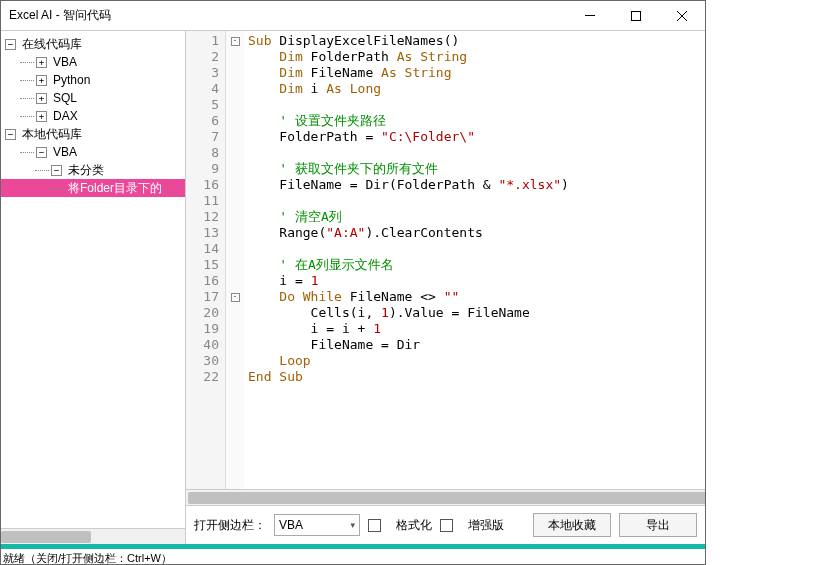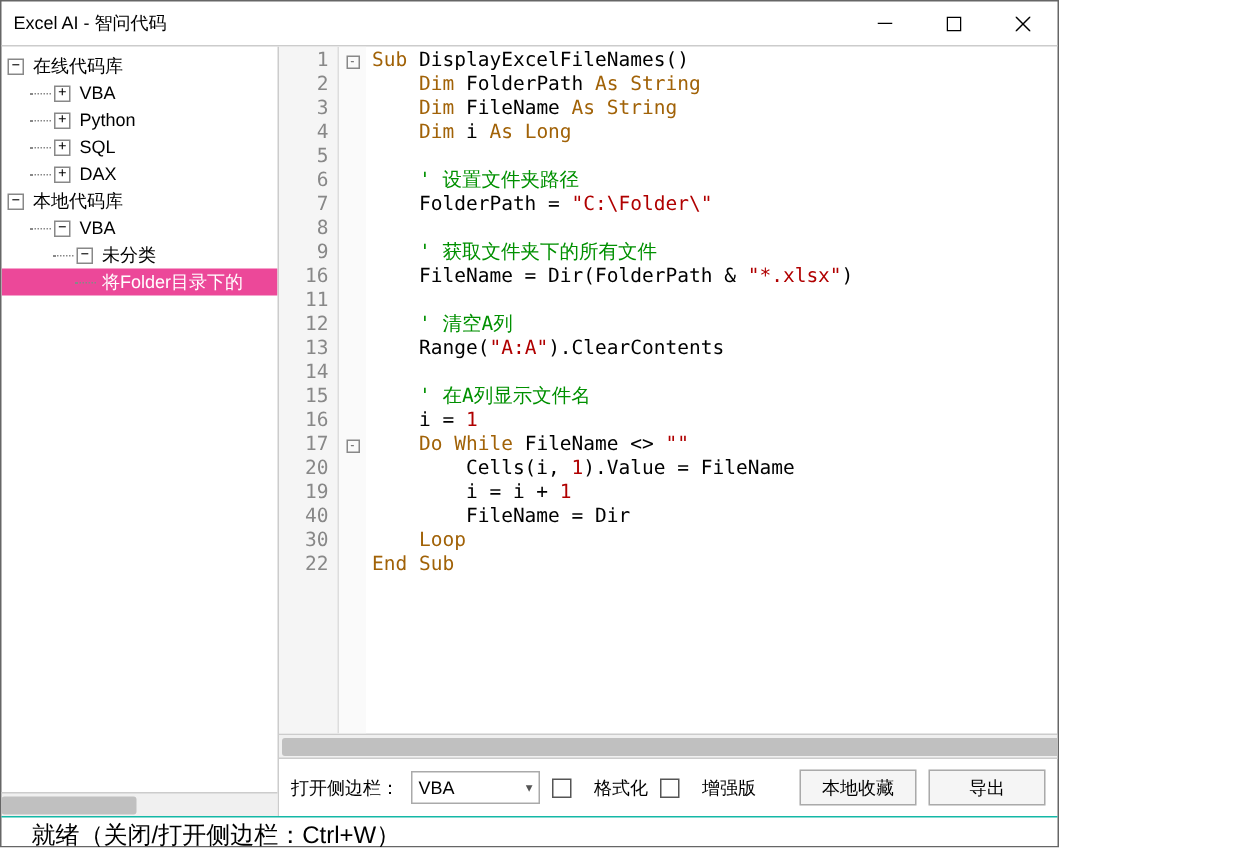--- a/index.html
+++ b/index.html
@@ -36,21 +36,21 @@
 .editor-hthumb { position: absolute; left: 2px; top: 2px; width: 550px; height: 12px; background: #c0c0c0; border-radius: 2px; }
 .desc { height: 94px; margin: 6px; border: 1px solid #bbb; padding: 6px; font-size: 12px; color: #555; }
 .toolbar { height: 38px; display: flex; align-items: center; padding: 0 8px; gap: 8px; }
 .tlabel { font-size: 12px; }
 .select { border: 1px solid #aaa; height: 22px; width: 86px; padding: 0 4px; display: flex; align-items: center; justify-content: space-between; cursor: pointer; }
 .chev { font-size: 9px; color: #555; }
 .chk { display: flex; align-items: center; gap: 15px; font-size: 12px; cursor: pointer; }
 .chkbox { width: 13px; height: 13px; border: 1px solid #555; }
 .spacer { flex: 1; }
 .btn { border: 1px solid #aaa; height: 24px; min-width: 78px; padding: 0 14px; background: #f5f5f5; cursor: pointer; display: flex; align-items: center; justify-content: center; font-size: 12px; }
-.status { height: 20px; border-top: 1px solid #14b8a6; padding: 2px 20px; font-size: 16px; }
+.status { height: 20px; border-top: 5px solid #14b8a6; padding: 2px 2px; font-size: 11px; }
 </style>
 </head>
 <body>
 
 <div class="window">
   <div class="titlebar">
     <div class="title">Excel AI - 智问代码</div>
     <div class="winbtns">
       <div class="winbtn">
           <svg width="10" height="1">

